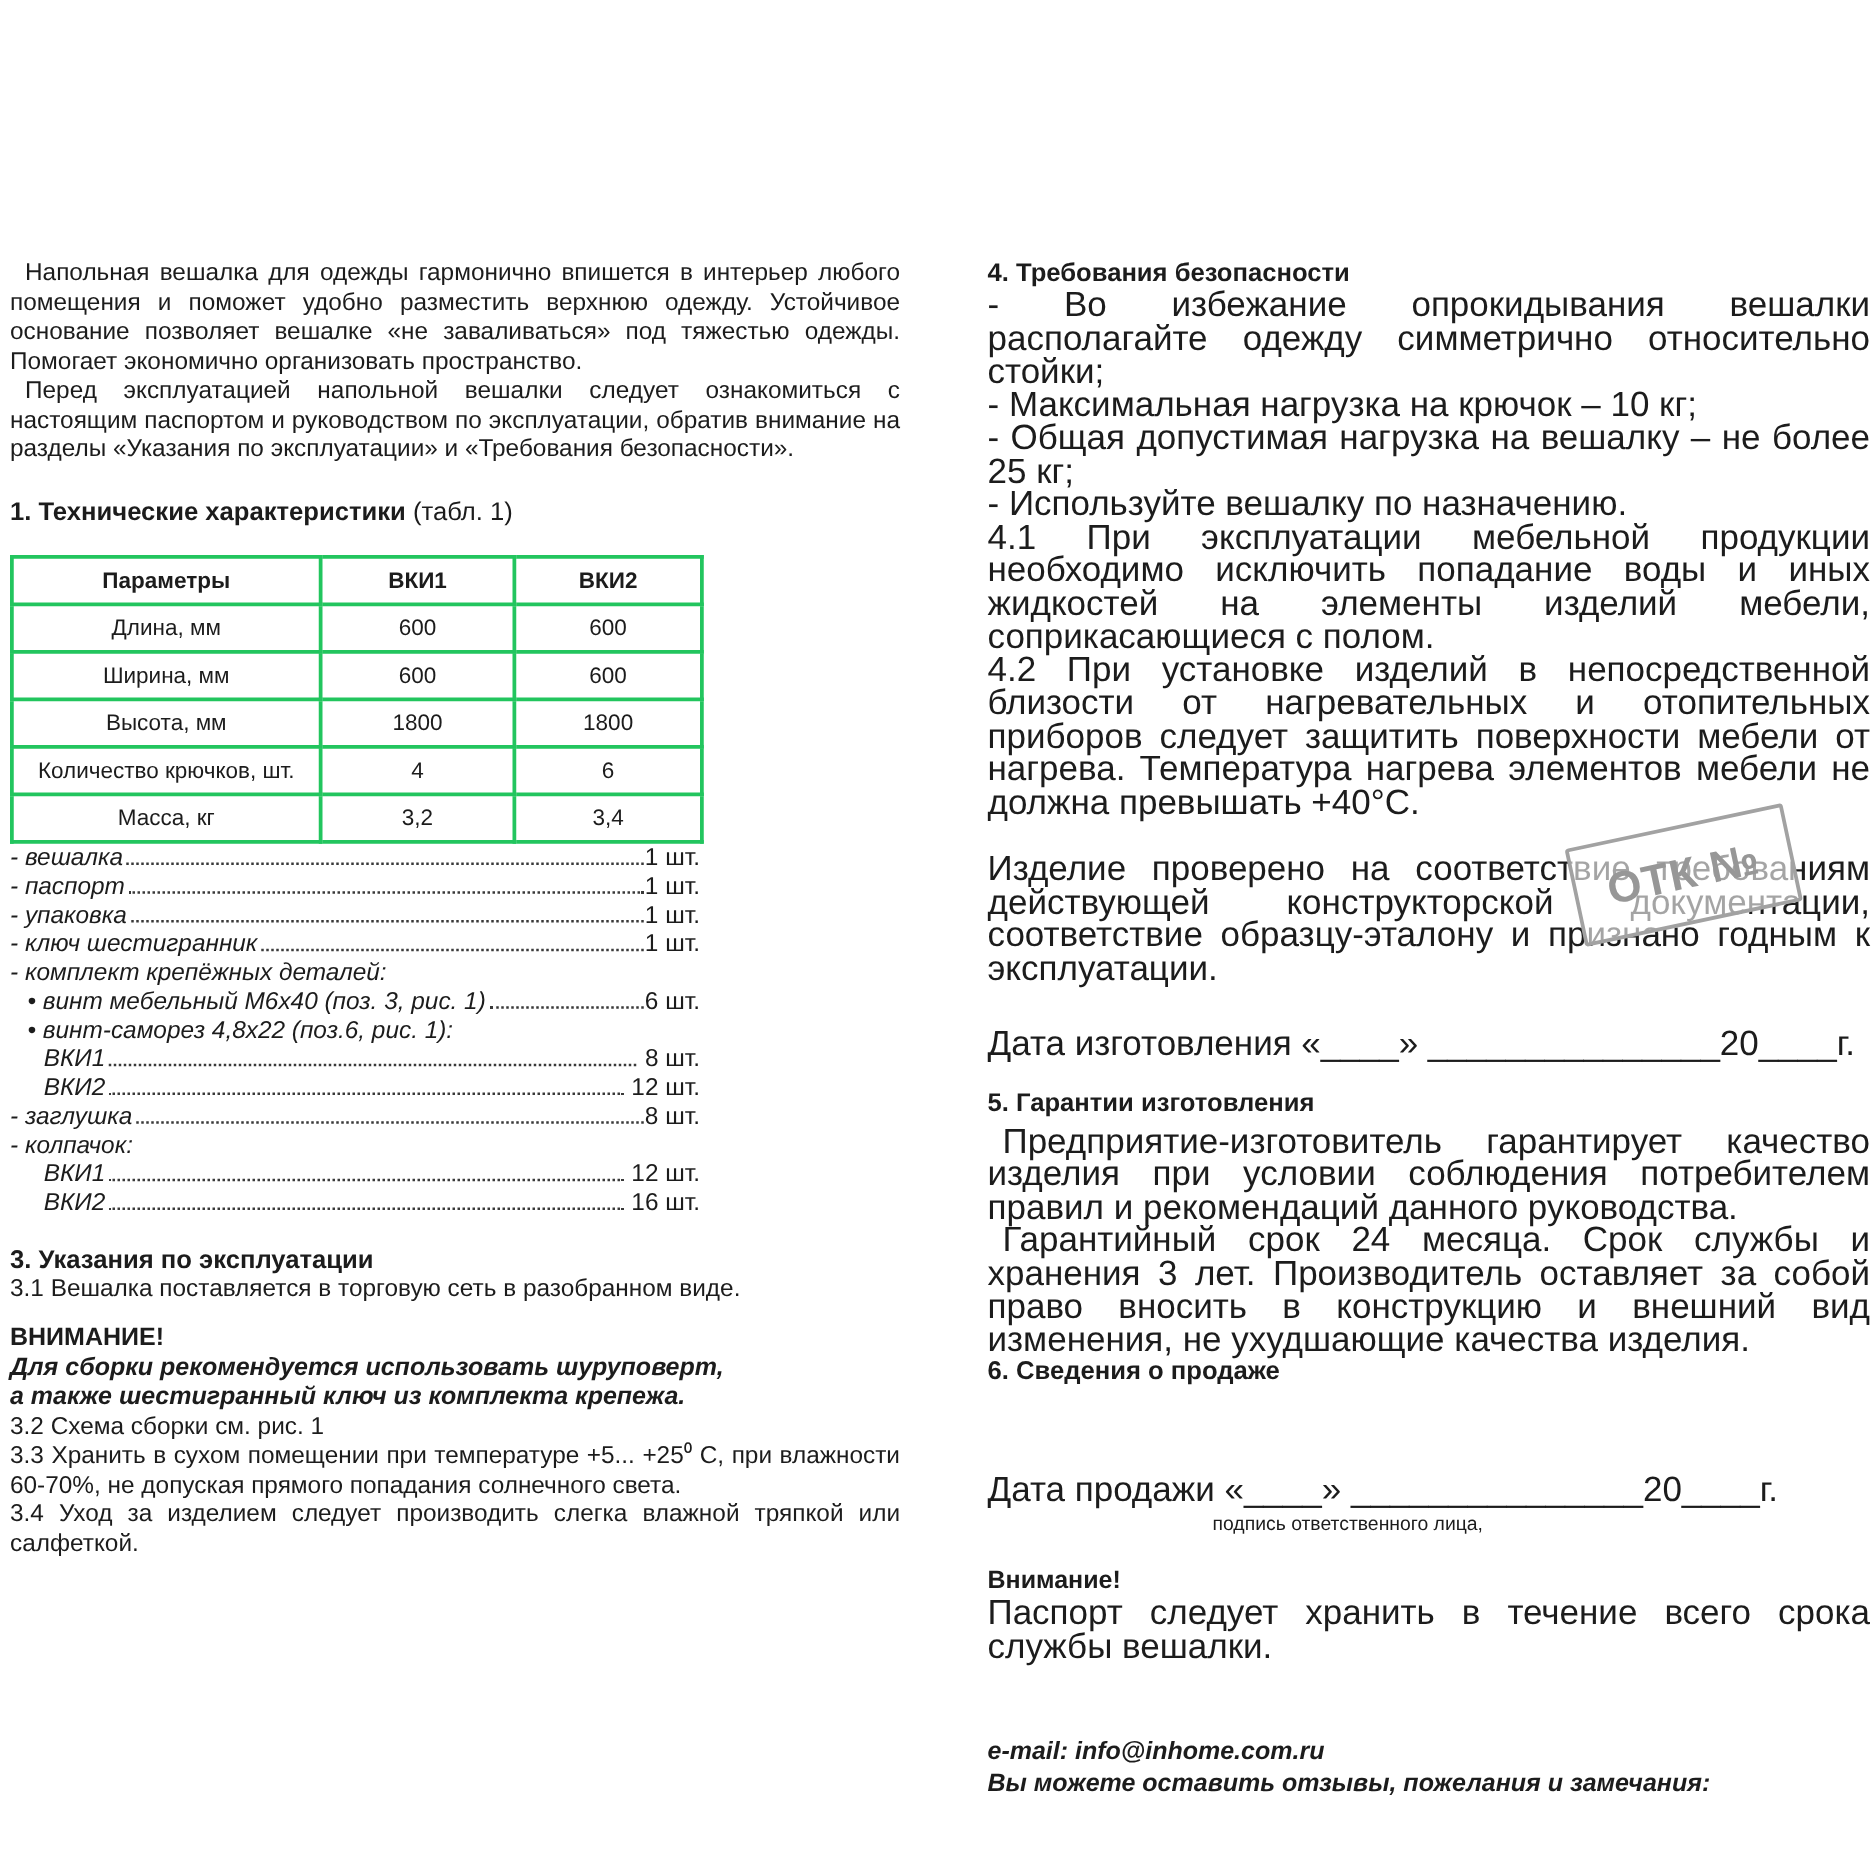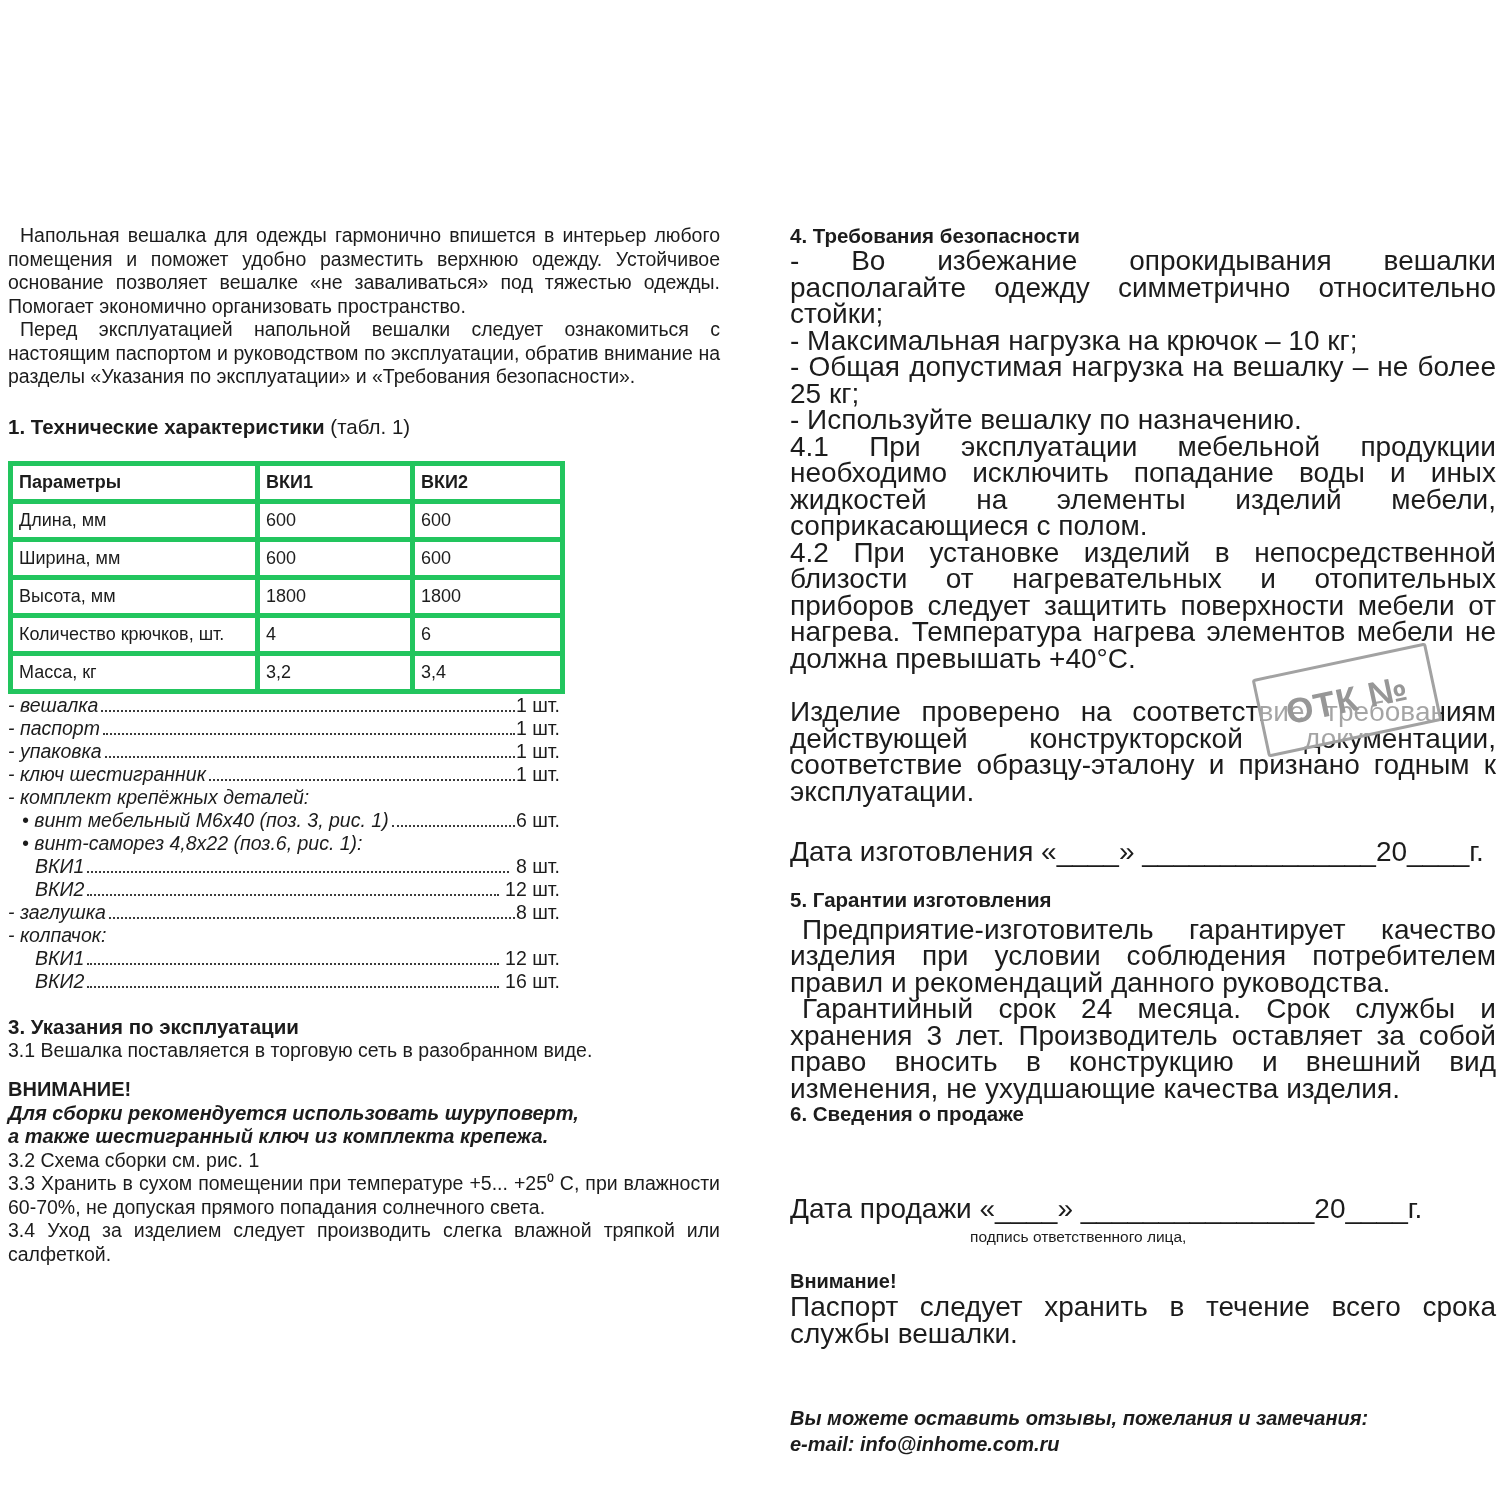--- a/index.html
+++ b/index.html
@@ -4,37 +4,37 @@
 <style>
   * { margin:0; padding:0; box-sizing:border-box; }
   html,body { width:1500px; height:1500px; }
   body {
     background:#ffffff;
     font-family:"Liberation Sans", sans-serif;
     color:#1c1c1c;
     position:relative;
     overflow:hidden;
   }
-  .col { position:absolute; top:224px; }
+  .col { position:absolute; top:207px; }
   .col-left  { left:8px;   width:712px; }
   .col-right { left:790px; width:706px; }
 
   p.body-text { text-align:justify; font-size:19.5px; line-height:23.5px; }
   .col-right p.body-text { font-size:28px; line-height:26.5px; }
   .indent-first { text-indent:12px; }
 
   h2.h { font-size:20.5px; line-height:24px; font-weight:bold; }
   h2.h .normal { font-weight:normal; }
 
   .mt-sec1 { margin-top:26px; }
 
   table.specs { border-collapse:collapse; width:552px; margin-top:22px; table-layout:fixed; }
   table.specs th, table.specs td {
-    border:5px solid #22c55e;
-    text-align:left; vertical-align:middle;
+    border:3px solid #22c55e;
+    text-align:center; vertical-align:middle;
     font-size:18px; height:38px; padding:4px 6px;
   }
   table.specs th { font-weight:bold; }
   table.specs col.c1 { width:247px; }
   table.specs col.c2 { width:155px; }
   table.specs col.c3 { width:150px; }
 
   .sec2-h { margin-top:14px; margin-bottom:5px; }
 
   .kit { width:552px; font-size:19.5px; }
@@ -226,18 +226,18 @@
   <div class="sign-note">
     <div>подпись ответственного лица,</div>
   </div>
 
   <div class="mt-attn2">
     <p class="b" style="font-size:20px; line-height:26.5px;">Внимание!</p>
     <p class="body-text">Паспорт следует хранить в течение всего срока службы вешалки.</p>
   </div>
 
   <div class="feedback mt-feedback">
+    <p class="bi">e-mail: info@inhome.com.ru</p>
     <p class="bi">Вы можете оставить отзывы, пожелания и замечания:</p>
-    <p class="bi">e-mail: info@inhome.com.ru</p>
   </div>
 </div>
 
 <div class="stamp">ОТК №</div>
 
 </body></html>

